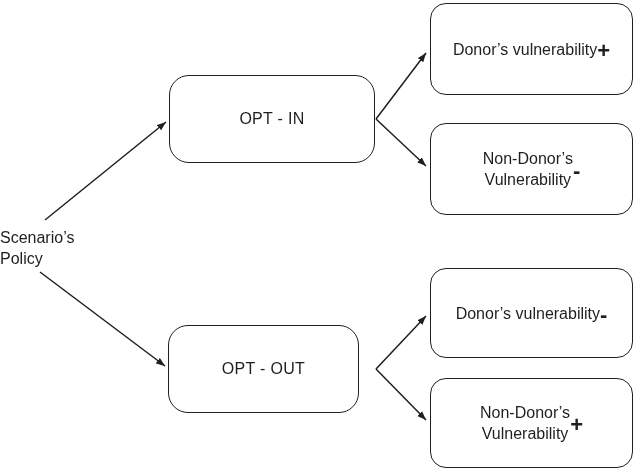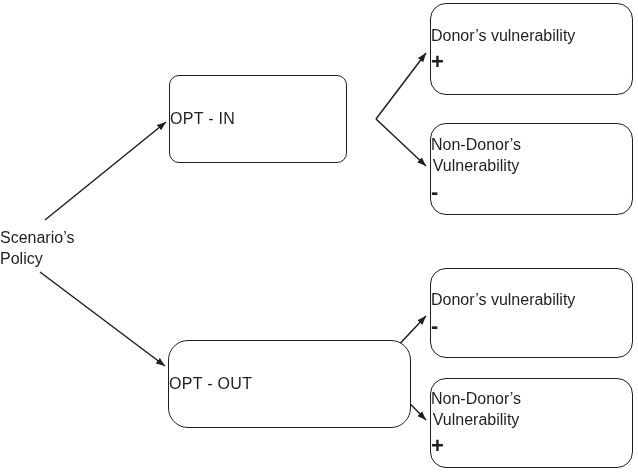--- a/index.html
+++ b/index.html
@@ -23,22 +23,22 @@
     width: 638px;
     height: 475px;
     pointer-events: none;
   }
   .node {
     position: absolute;
     box-sizing: border-box;
     border: 1.5px solid #1f1f1f;
     background: #ffffff;
     display: flex;
-    flex-direction: column;
-    align-items: flex-start;
+    flex-direction: row;
+    align-items: center;
     justify-content: center;
     text-align: center;
   }
   .policy-node {
     border-radius: 20px;
     font-size: 16px;
     letter-spacing: 0.3px;
   }
   .outcome-node {
     border-radius: 16px;
@@ -78,25 +78,25 @@
     <line x1="40" y1="272" x2="165" y2="366" stroke="#1f1f1f" stroke-width="1.5" marker-end="url(#arrowhead)"></line>
     <line x1="376" y1="119" x2="426" y2="53" stroke="#1f1f1f" stroke-width="1.5" marker-end="url(#arrowhead)"></line>
     <line x1="376" y1="119" x2="426" y2="166" stroke="#1f1f1f" stroke-width="1.5" marker-end="url(#arrowhead)"></line>
     <line x1="376" y1="369" x2="426" y2="316" stroke="#1f1f1f" stroke-width="1.5" marker-end="url(#arrowhead)"></line>
     <line x1="376" y1="369" x2="426" y2="420" stroke="#1f1f1f" stroke-width="1.5" marker-end="url(#arrowhead)"></line>
   </svg>
 
   <div class="root-label" style="left:0px; top:227px; width:88px;">Scenario’s
 Policy</div>
 
-  <div class="node policy-node" style="left:169px; top:75px; width:178px; height:88px;border-radius:10px;">
+  <div class="node policy-node" style="left:169px; top:75px; width:206px; height:88px;">
     <span>OPT - IN</span>
   </div>
 
-  <div class="node policy-node" style="left:168px; top:340px; width:243px; height:88px;">
+  <div class="node policy-node" style="left:168px; top:325px; width:191px; height:88px;">
     <span>OPT - OUT</span>
   </div>
 
   <div class="node outcome-node" style="left:430px; top:3px; width:203px; height:92px;">
     <span class="outcome-title">Donor’s vulnerability</span>
     <span class="sign">+</span>
   </div>
 
   <div class="node outcome-node" style="left:430px; top:123px; width:203px; height:92px;">
     <span class="outcome-title">Non-Donor’s

